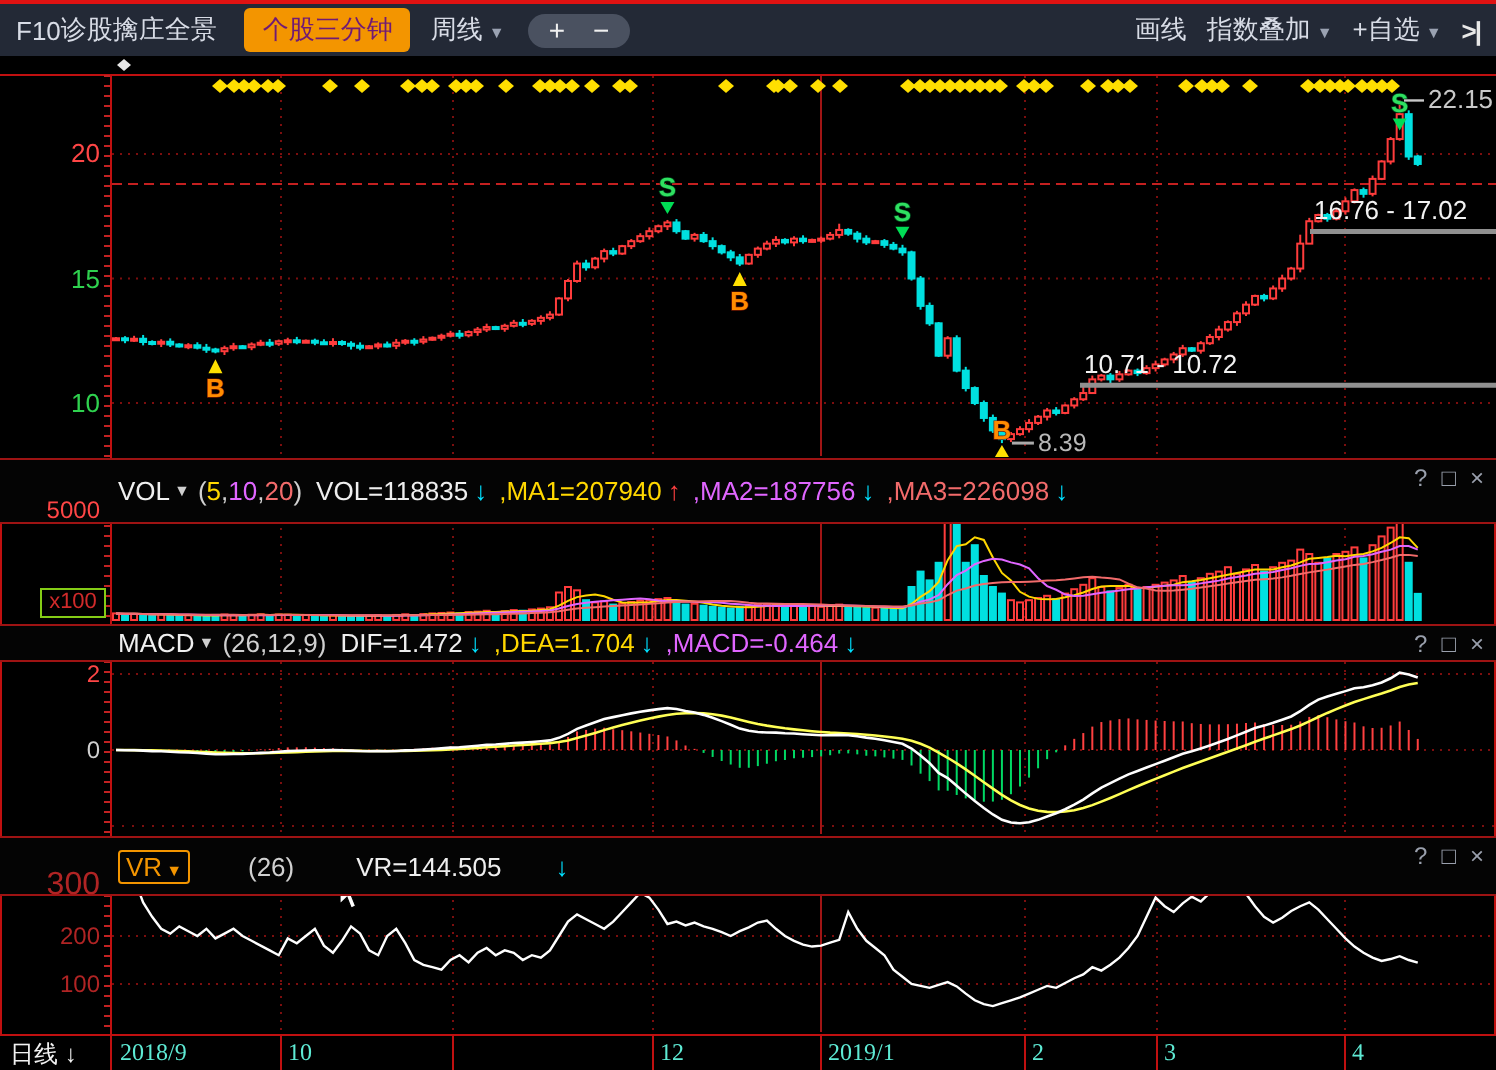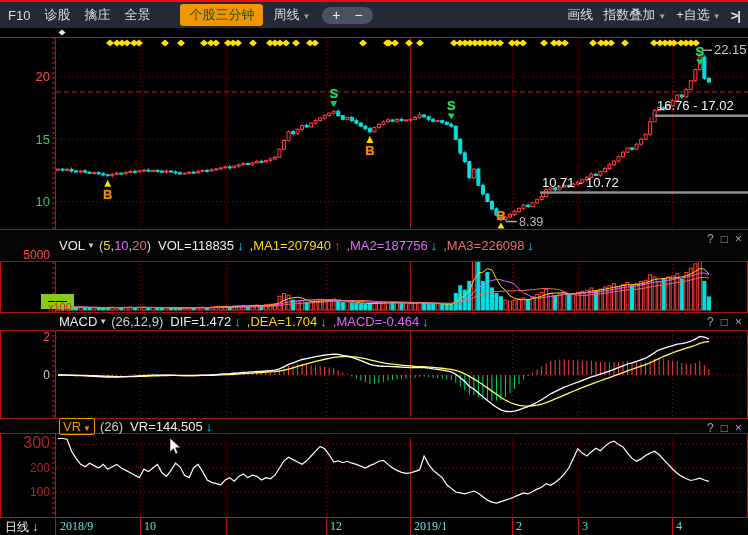--- a/index.html
+++ b/index.html
@@ -4,22 +4,22 @@
 <style>
   * { margin:0; padding:0; box-sizing:border-box; }
   html,body { background:#000; width:748px; height:535px; overflow:hidden;
     font-family:"Liberation Sans","DejaVu Sans",sans-serif; }
   .app { position:relative; width:748px; height:535px; background:#000;padding-left:29px; }
 
   
   .toolbar { position:absolute; top:0; left:0; width:748px; height:28px;
     background:#232936; border-top:2px solid #e01212; display:flex; align-items:center;
     font-size:13px; color:#d8dce6; white-space:nowrap; }
-  .tb-item { margin-left:14px; cursor:pointer; }
-  .tb-orange { margin-left:30px; background:#f39500; color:#14532d; padding:2px 9px;
+  .tb-item { cursor:pointer; }
+  .tb-orange { margin-left:14px; background:#f39500; color:#701a75; padding:2px 9px;
     border-radius:3px; cursor:pointer; }
   .period-group { display:flex; margin-left:66px; background:#3a4150; border-radius:4px;
     overflow:hidden; }
   .period { padding:2px 9px; cursor:pointer; color:#e2e5ec; }
   .period.first { background:#596070; }
   .period.active { background:#f39500; color:#141414; }
   .dropdown { margin-left:10px; cursor:pointer; }
   .caret { font-size:8px; color:#9aa2b2; margin-left:3px; }
   .zoom-pill { margin-left:12px; background:#4a5160; border-radius:10px; height:17px;
     display:flex; align-items:center; padding:0 10px; gap:14px; }
@@ -30,30 +30,30 @@
 
   
   .stack { position:absolute; top:28px; left:0; width:748px; height:490px; }
   svg.canvas { position:absolute; top:0; left:0; }
 
   .axis-label { position:absolute; width:50px; text-align:right; font-size:13px;
     pointer-events:none; }
   .red-l { color:#ff4646; } .green-l { color:#2fd24f; }
   .dimred-l { color:#b02424; } .gray-l { color:#cfcfcf; }
   .x100-box { position:absolute; left:20px; top:266px; width:33px; height:15px;
-    border:7px solid #84cc16; color:#d02a2a; font-size:11px; text-align:center;
-    line-height:13px;margin-left:21px; }
+    border:1px solid #84cc16; color:#d02a2a; font-size:11px; text-align:center;
+    line-height:13px; }
 
   .phead { position:absolute; left:0; width:748px; background:#040404;
     border-top:1px solid #9e1313; border-bottom:1px solid #9e1313;
     display:flex; align-items:center; font-size:13px; color:#e6e6e6;
     padding-left:59px; }
   .ph-vol { top:201px; height:33px; }
   .ph-macd { top:284px; height:19px; }
-  .ph-vr { top:390px; height:16px; }
+  .ph-vr { top:390px; height:30px;gap:24px; }
   .ph-title { color:#f0f0f0; cursor:pointer; }
   .ph-caret { font-size:8px; color:#cfcfcf; margin:0 4px 0 2px; }
   .ph-params { color:#d0d0d0; margin-right:7px; }
   .yellow-t { color:#ffd700; } .magenta-t { color:#e066ff; } .salmon-t { color:#f26b6b; }
   .white-t { color:#eeeeee; }
   .arr-dn { color:#00e0ff; font-weight:bold; margin:0 6px 0 3px; }
   .arr-up { color:#ff4040; font-weight:bold; margin:0 6px 0 3px; }
   .ph-icons { position:absolute; right:6px; top:2px; color:#9aa0ad; font-size:12px;
     display:flex; gap:7px; }
   .ph-icons span { cursor:pointer; }

